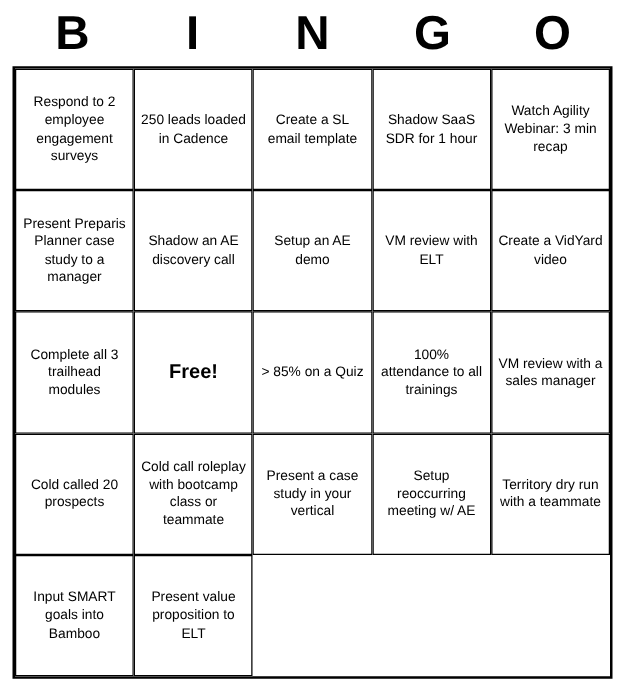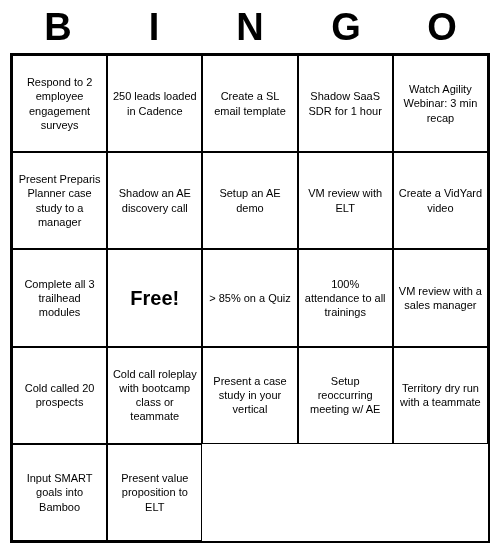--- a/index.html
+++ b/index.html
@@ -41,21 +41,21 @@
       align-items: center;
       justify-content: center;
       text-align: center;
       padding: 4px;
       font-size: 11px;
       line-height: 1.3;
       color: #000;
       background: #fff;
     }
     .cell.free {
-      font-size: 20px;
+      font-size: 16px;
       font-weight: bold;
     }
   </style>
 </head>
 <body>
 
 <div id="bingo-title">
 <span class="bingo-letter">B</span>
     <span class="bingo-letter">I</span>
     <span class="bingo-letter">N</span>

